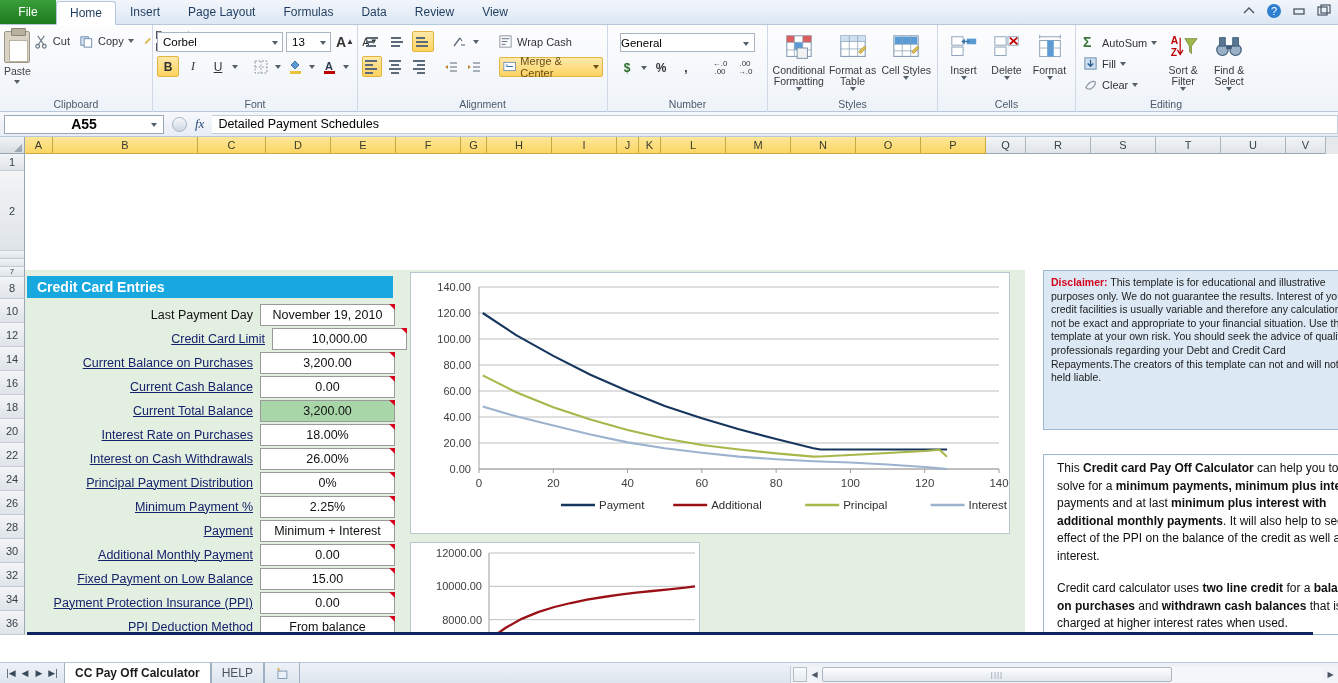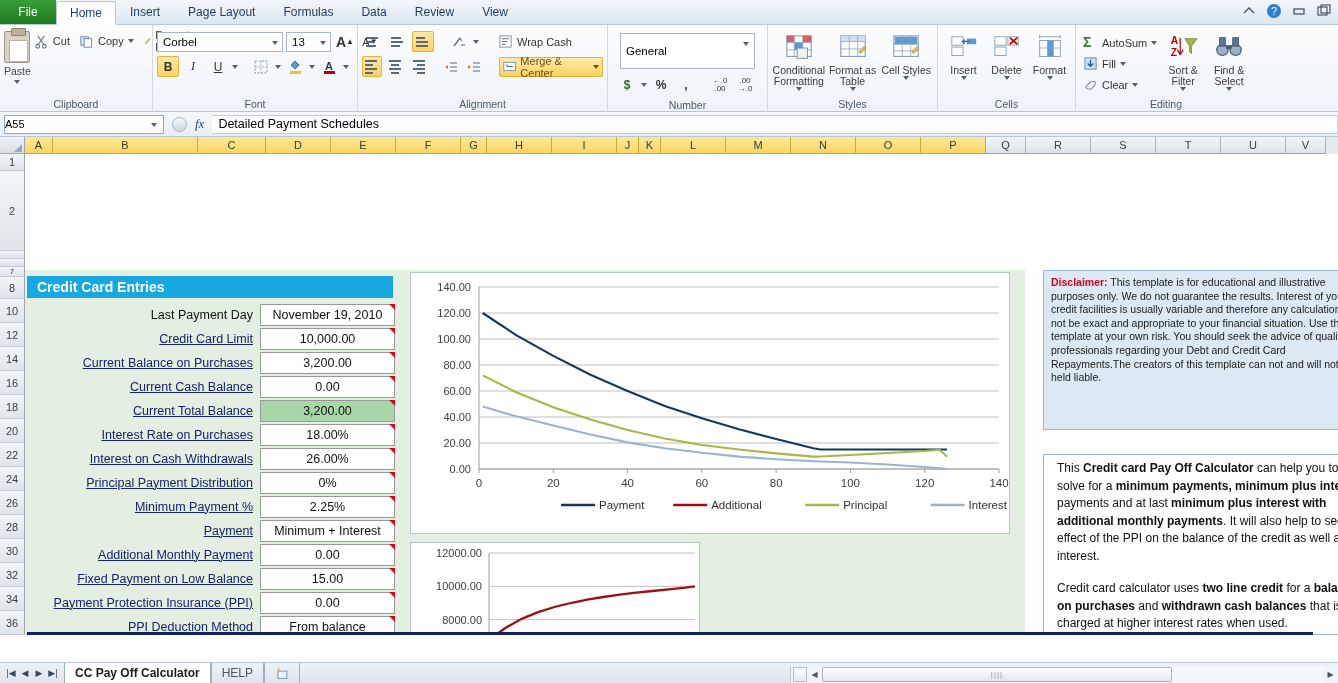--- a/index.html
+++ b/index.html
@@ -121,42 +121,42 @@
   .align-ico i { display:block; height:2px; background:#5b6a79; }
   .wrap-item { display:flex; align-items:center; gap:4px; font-size:11px; color:#333; cursor:pointer; padding:1px 3px; height:19px;}
   .merge-btn {
     display:flex;align-items:center;gap:4px;font-size:11px;color:#6b4e12;cursor:pointer;
     background:linear-gradient(#ffeaae,#fcd260); border:1px solid #e0b441;border-radius:2px;
     padding:1px 3px; height:20px;
   }
 
   
   .numsel {
-    width:135px;height:36px;border:1px solid #a9b5c2;background:#fff;font-size:11.5px;
-    display:flex;align-items:center;padding-left:5px;position:relative;cursor:pointer;margin-bottom:5px;
+    width:135px;height:19px;border:1px solid #a9b5c2;background:#fff;font-size:11.5px;
+    display:flex;align-items:center;position:relative;cursor:pointer;margin-bottom:5px;
   }
   .numsel .caret{position:absolute;right:5px;top:8px;}
 
   
   .bigbtn {
     width:62px; display:flex;flex-direction:column;align-items:center;
     cursor:pointer;padding-top:2px; text-align:center;
   }
   .bigbtn .lbl { font-size:10.5px;color:#3a3a3a;line-height:11px;margin-top:2px;}
   .grid-ico { width:30px;height:30px;position:relative;}
   .edit-item { display:flex;align-items:center;gap:4px;font-size:11px;color:#333;cursor:pointer;height:19px;padding:0 3px;}
 
   
   .fbar {
     height:25px; background:linear-gradient(#f6f8fb,#e8eef5);
     border-bottom:1px solid #b7c6d8; display:flex; align-items:center;
   }
   .namebox {
     width:160px;height:19px;margin-left:4px;background:#fff;border:1px solid #9aa8b6;
-    display:flex;align-items:center;font-size:11px;position:relative;cursor:text;
+    display:flex;align-items:center;justify-content:center;font-size:14px;position:relative;cursor:text;font-weight:bold;
   }
   .namebox .caret{position:absolute;right:6px;top:7px;}
   .fx-sep { display:flex;align-items:center;gap:8px;padding:0 8px; }
   .roundbtn {
     width:15px;height:15px;border-radius:50%;background:linear-gradient(#f7f9fb,#ccd6e0);
     border:1px solid #a6b3c0; cursor:pointer;
   }
   .fx { font-family:"Liberation Serif",serif;font-style:italic;font-size:13px;color:#2a4a78;cursor:pointer;}
   .fbar-input {
     flex:1;height:19px;background:#fff;border:1px solid #c3cedb;border-left:none;
@@ -725,21 +725,21 @@
       <div class="blue-panel-a"></div>
       <div class="blue-panel-b"></div>
 
       <div class="sect-header">Credit Card Entries</div>
 
       <div id="formrows">
           <div class="form-row" style="left: 0px; top: 149px;">
             <div class="form-lbl plain">Last Payment Day</div>
             <div class="form-val">November 19, 2010<span class="cmt"></span></div>
           </div>
-          <div class="form-row" style="left: 0px; top: 173px;">
+          <div class="form-row" style="left: 12px; top: 173px;">
             <div class="form-lbl">Credit Card Limit</div>
             <div class="form-val">10,000.00<span class="cmt"></span></div>
           </div>
           <div class="form-row" style="left: 0px; top: 197px;">
             <div class="form-lbl">Current Balance on Purchases</div>
             <div class="form-val">3,200.00<span class="cmt"></span></div>
           </div>
           <div class="form-row" style="left: 0px; top: 221px;">
             <div class="form-lbl">Current Cash Balance</div>
             <div class="form-val">0.00<span class="cmt"></span></div>

